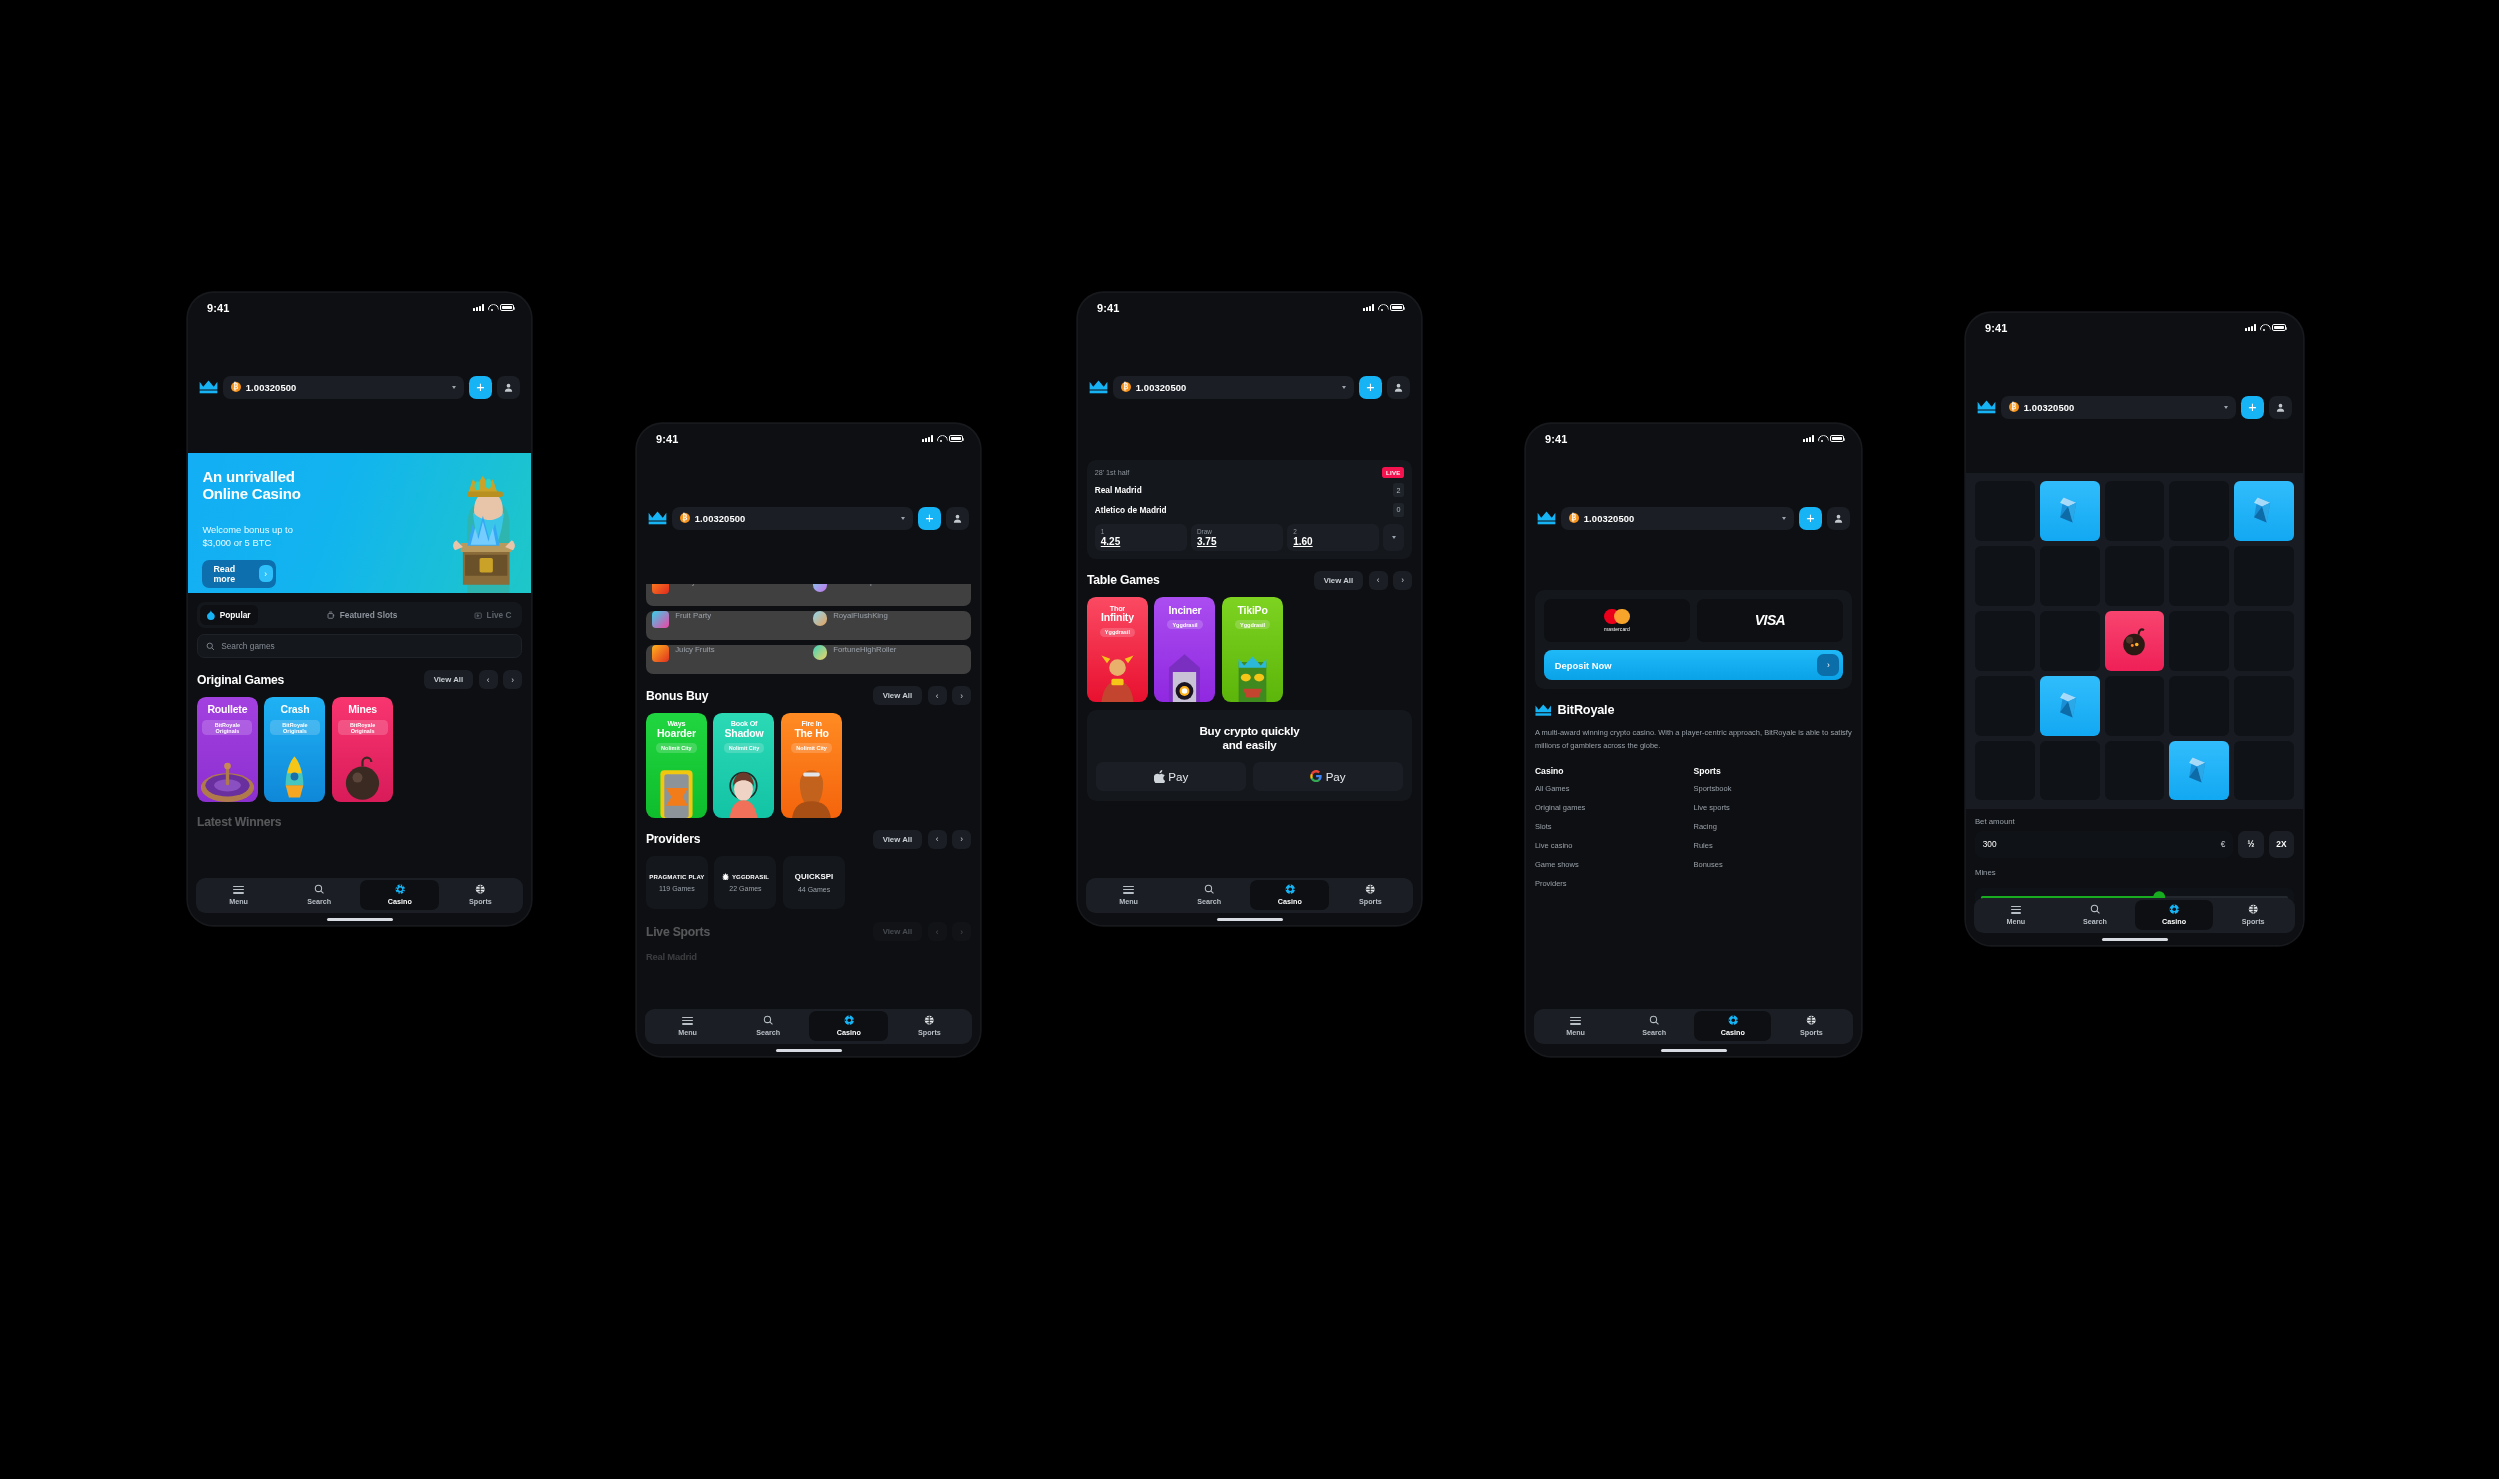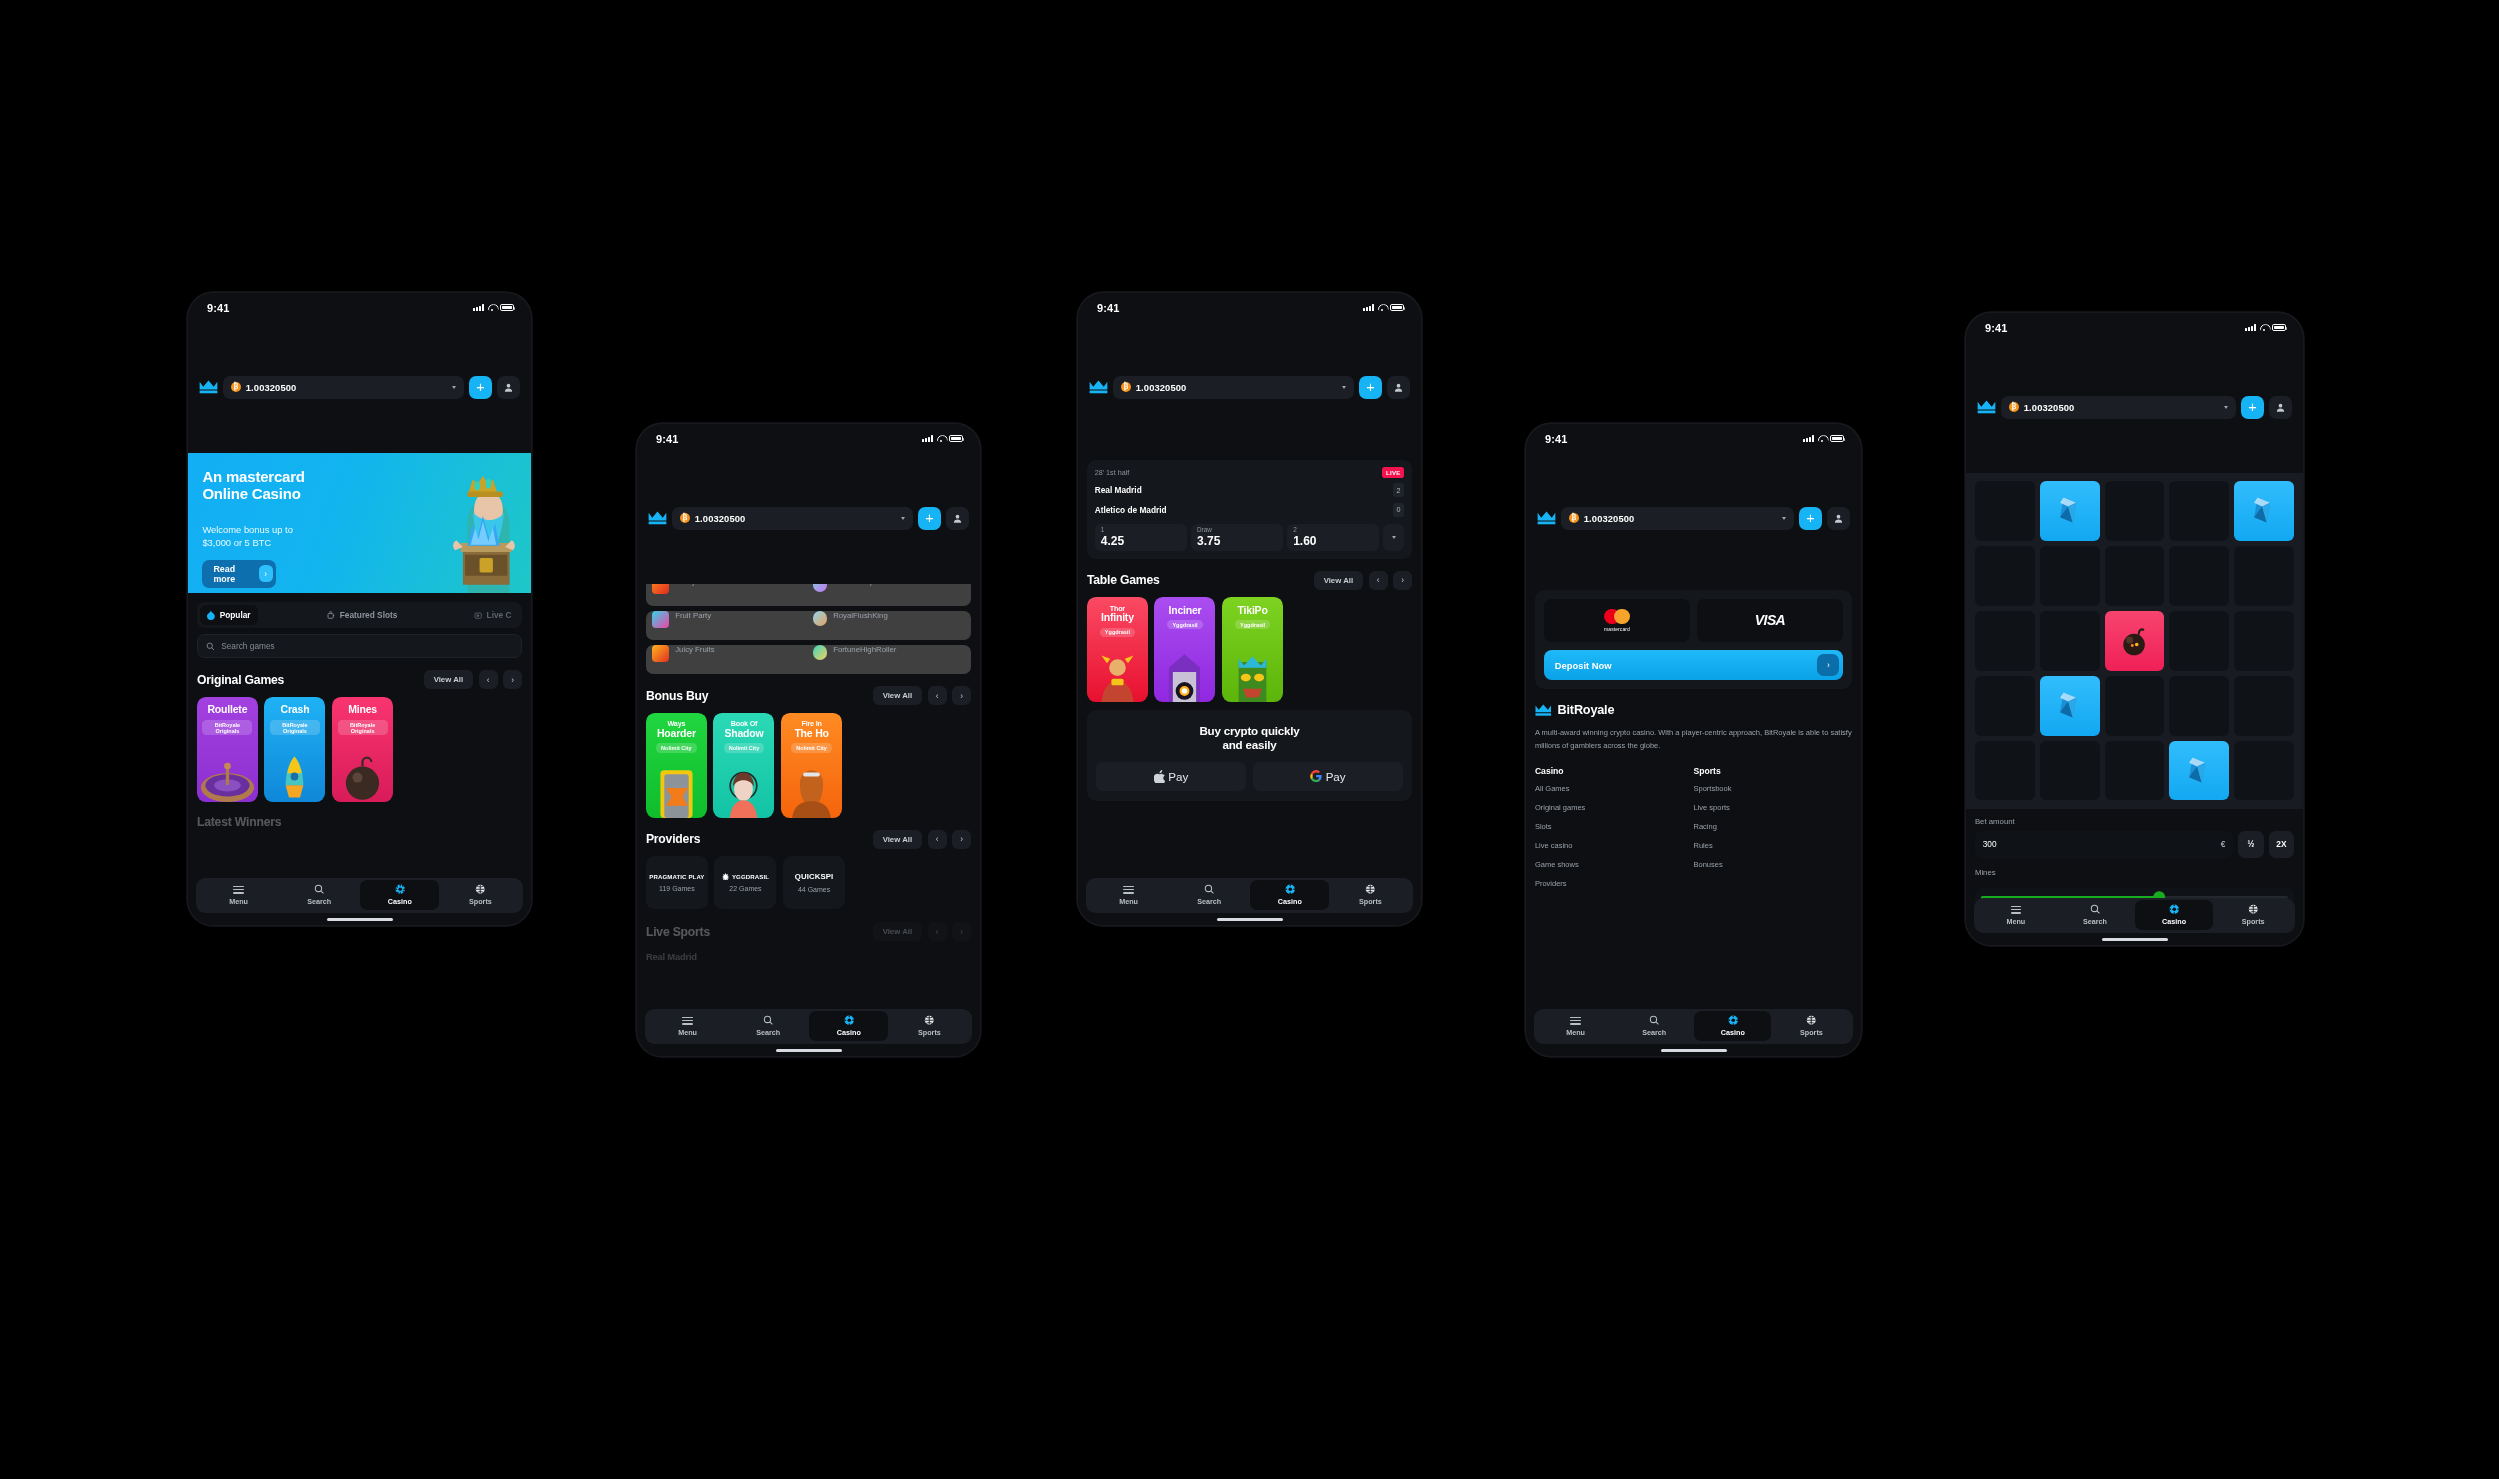--- a/index.html
+++ b/index.html
@@ -157,21 +157,21 @@
   .matchcard{ margin:6.6px 8.9px 0 8.9px; background:#14171c; border-radius:8.9px; padding:7.2px 7.8px 7.8px;}
   .mtop{display:flex;align-items:center;}
   .mtime{color:#8e949d;font-size:7.2px;flex:1 1 auto;}
   .livebadge{background:#f4134e;color:#fff;font-size:6.1px;font-weight:700;border-radius:2.8px;padding:1.7px 3.9px;letter-spacing:0.2px;}
   .mteam{display:flex;align-items:center;margin-top:5.5px;}
   .mteam .tn{color:#fff;font-size:8.3px;font-weight:600;flex:1 1 auto;}
   .mteam .sc{background:#1f242b;border-radius:2.8px;min-width:11.6px;height:14px;display:flex;align-items:center;justify-content:center;color:#aeb5bd;font-size:7.2px;}
   .odds{display:flex;gap:4.4px;margin-top:7.2px;}
   .odd{flex:1 1 0;background:#1b1f25;border-radius:6.1px;height:27px;display:flex;flex-direction:column;justify-content:center;padding-left:6.1px;gap:1.1px;}
   .odd .k{color:#8e949d;font-size:6.4px;}
-  .odd .v{color:#fff;font-size:12px;font-weight:700;}
+  .odd .v{color:#fff;font-size:10px;font-weight:700;text-decoration:underline;}
   .odd.more{flex:0 0 21px;align-items:center;padding:0;justify-content:center;}
 
   
   .buycrypto{margin:8.3px 8.9px 0 8.9px;background:#14171c;border-radius:9.4px;padding:13.3px 8.9px 10px;text-align:center;}
   .buycrypto h3{color:#fff;font-size:11.6px;font-weight:800;line-height:1.25;letter-spacing:-0.2px;}
   .payrow{display:flex;gap:6.1px;margin-top:9.4px;}
   .paybtn{flex:1 1 0;height:29px;background:#1b1f25;border-radius:6.6px;display:flex;align-items:center;justify-content:center;gap:3.3px;color:#e6e9ed;font-size:11.6px;font-weight:500;}
 
   
   .depcard{margin:5.5px 8.9px 0 8.9px;background:#14171c;border-radius:9.4px;padding:8.9px;}
@@ -262,21 +262,21 @@
               <circle cx="12" cy="8" r="4"></circle>
               <path d="M4 21c0-4.4 3.6-7 8-7s8 2.6 8 7z"></path>
             </svg>
         </div>
       </div>
 
       <div class="body">
 
         <div class="hero">
           <h1>
-            <span>An mastercard</span><br>
+            <span>An unrivalled</span><br>
             <span>Online Casino</span>
           </h1>
           <p>
             <span>Welcome bonus up to</span><br>
             <span>$3,000 or 5 BTC</span>
           </p>
           <div class="readmore">
             <span>Read more</span>
             <div class="rm-ic">›</div>
           </div>

